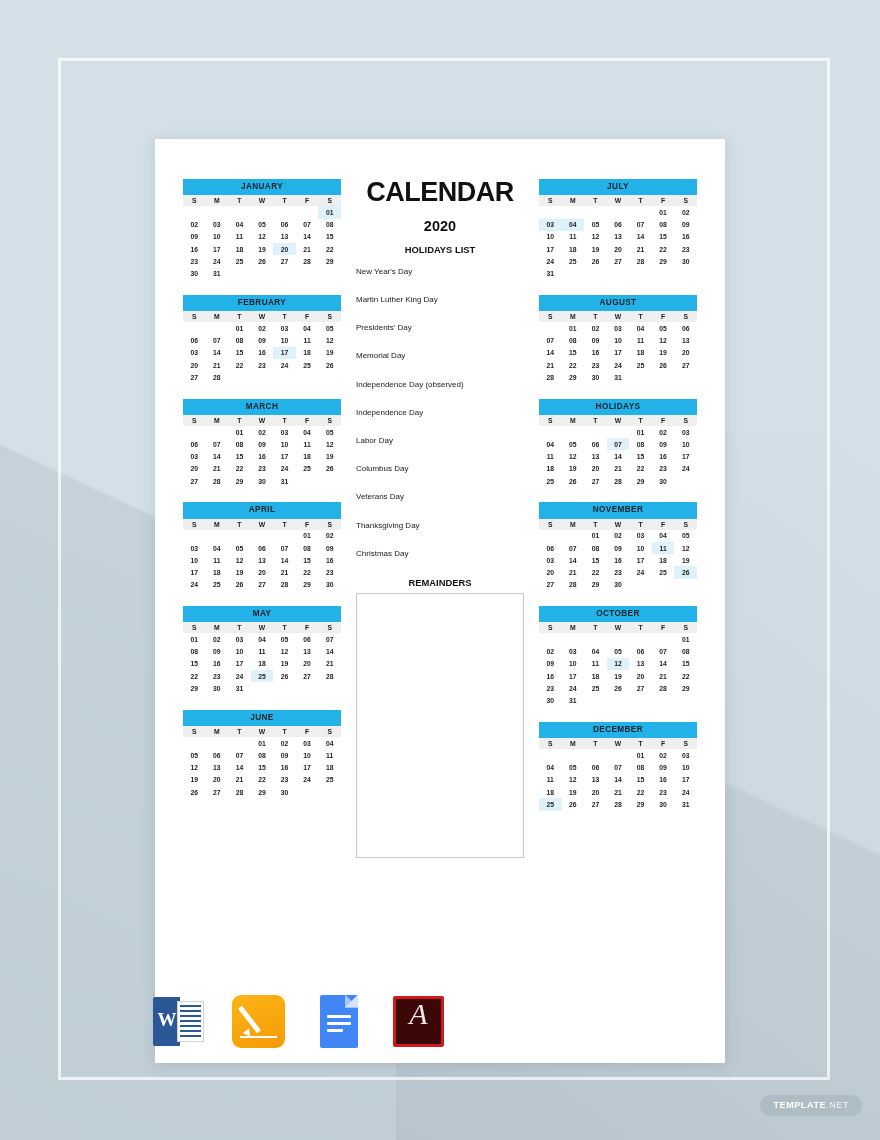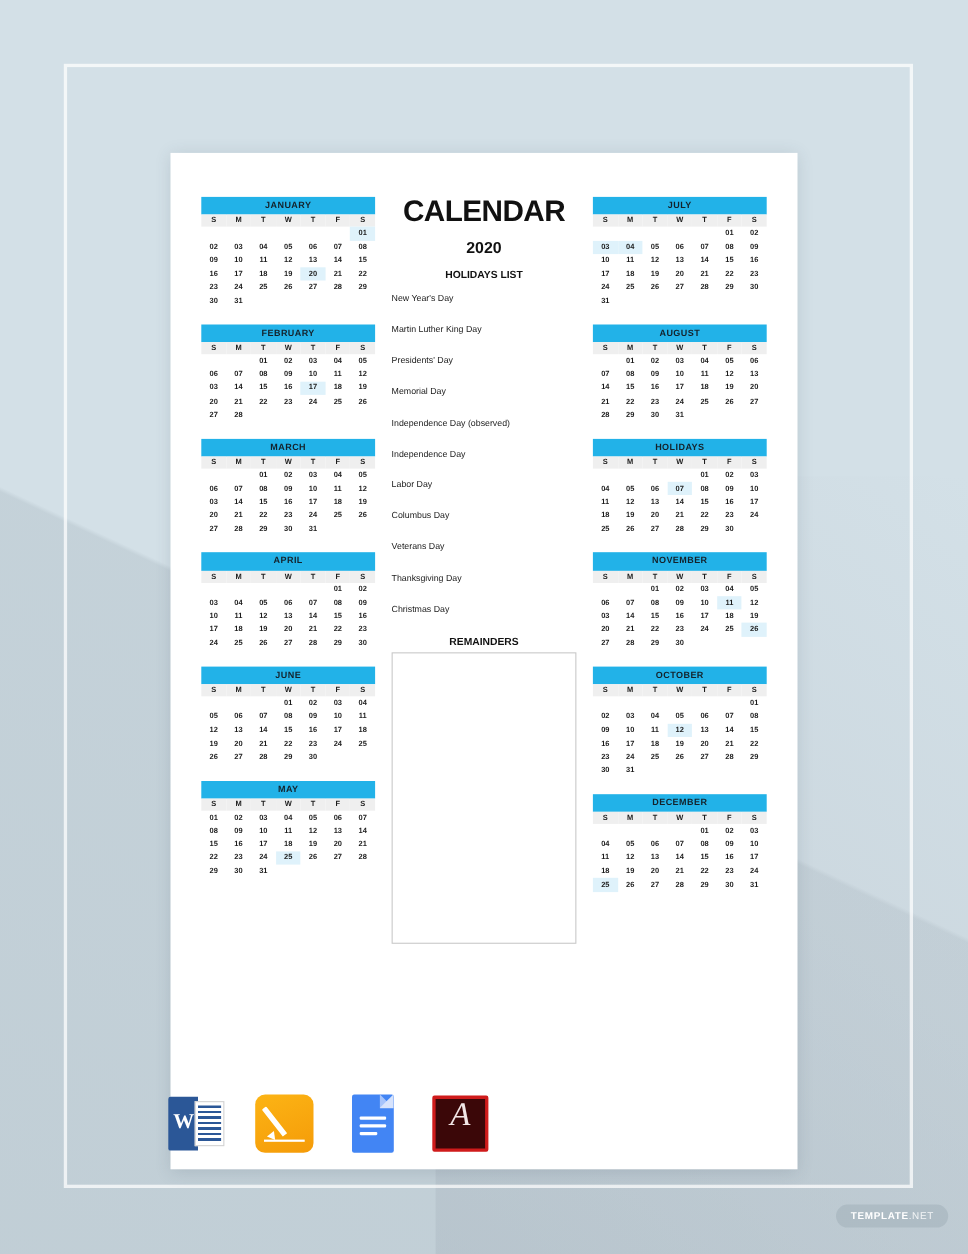--- a/index.html
+++ b/index.html
@@ -568,20 +568,83 @@
                   <td>26</td>
                   <td>27</td>
                   <td>28</td>
                   <td>29</td>
                   <td>30</td>
                 </tr>
               </tbody>
             </table>
           </div>
           <div class="month">
+            <div class="month-title">MAY</div>
+            <table class="month-grid">
+              <thead>
+                <tr>
+                  <th>S</th>
+                  <th>M</th>
+                  <th>T</th>
+                  <th>W</th>
+                  <th>T</th>
+                  <th>F</th>
+                  <th>S</th>
+                </tr>
+              </thead>
+              <tbody>
+                <tr>
+                  <td>01</td>
+                  <td>02</td>
+                  <td>03</td>
+                  <td>04</td>
+                  <td>05</td>
+                  <td>06</td>
+                  <td>07</td>
+                </tr>
+                <tr>
+                  <td>08</td>
+                  <td>09</td>
+                  <td>10</td>
+                  <td>11</td>
+                  <td>12</td>
+                  <td>13</td>
+                  <td>14</td>
+                </tr>
+                <tr>
+                  <td>15</td>
+                  <td>16</td>
+                  <td>17</td>
+                  <td>18</td>
+                  <td>19</td>
+                  <td>20</td>
+                  <td>21</td>
+                </tr>
+                <tr>
+                  <td>22</td>
+                  <td>23</td>
+                  <td>24</td>
+                  <td class="hl">25</td>
+                  <td>26</td>
+                  <td>27</td>
+                  <td>28</td>
+                </tr>
+                <tr>
+                  <td>29</td>
+                  <td>30</td>
+                  <td>31</td>
+                  <td class="empty"></td>
+                  <td class="empty"></td>
+                  <td class="empty"></td>
+                  <td class="empty"></td>
+                </tr>
+              </tbody>
+            </table>
+          </div>
+          <div class="month">
             <div class="month-title">JUNE</div>
             <table class="month-grid">
               <thead>
                 <tr>
                   <th>S</th>
                   <th>M</th>
                   <th>T</th>
                   <th>W</th>
                   <th>T</th>
                   <th>F</th>
@@ -624,83 +687,20 @@
                   <td>23</td>
                   <td>24</td>
                   <td>25</td>
                 </tr>
                 <tr>
                   <td>26</td>
                   <td>27</td>
                   <td>28</td>
                   <td>29</td>
                   <td>30</td>
-                  <td class="empty"></td>
-                  <td class="empty"></td>
-                </tr>
-              </tbody>
-            </table>
-          </div>
-          <div class="month">
-            <div class="month-title">MAY</div>
-            <table class="month-grid">
-              <thead>
-                <tr>
-                  <th>S</th>
-                  <th>M</th>
-                  <th>T</th>
-                  <th>W</th>
-                  <th>T</th>
-                  <th>F</th>
-                  <th>S</th>
-                </tr>
-              </thead>
-              <tbody>
-                <tr>
-                  <td>01</td>
-                  <td>02</td>
-                  <td>03</td>
-                  <td>04</td>
-                  <td>05</td>
-                  <td>06</td>
-                  <td>07</td>
-                </tr>
-                <tr>
-                  <td>08</td>
-                  <td>09</td>
-                  <td>10</td>
-                  <td>11</td>
-                  <td>12</td>
-                  <td>13</td>
-                  <td>14</td>
-                </tr>
-                <tr>
-                  <td>15</td>
-                  <td>16</td>
-                  <td>17</td>
-                  <td>18</td>
-                  <td>19</td>
-                  <td>20</td>
-                  <td>21</td>
-                </tr>
-                <tr>
-                  <td>22</td>
-                  <td>23</td>
-                  <td>24</td>
-                  <td class="hl">25</td>
-                  <td>26</td>
-                  <td>27</td>
-                  <td>28</td>
-                </tr>
-                <tr>
-                  <td>29</td>
-                  <td>30</td>
-                  <td>31</td>
-                  <td class="empty"></td>
-                  <td class="empty"></td>
                   <td class="empty"></td>
                   <td class="empty"></td>
                 </tr>
               </tbody>
             </table>
           </div>
         </div>
 
       <div class="col-mid">
         <div class="cal-title">CALENDAR</div>

